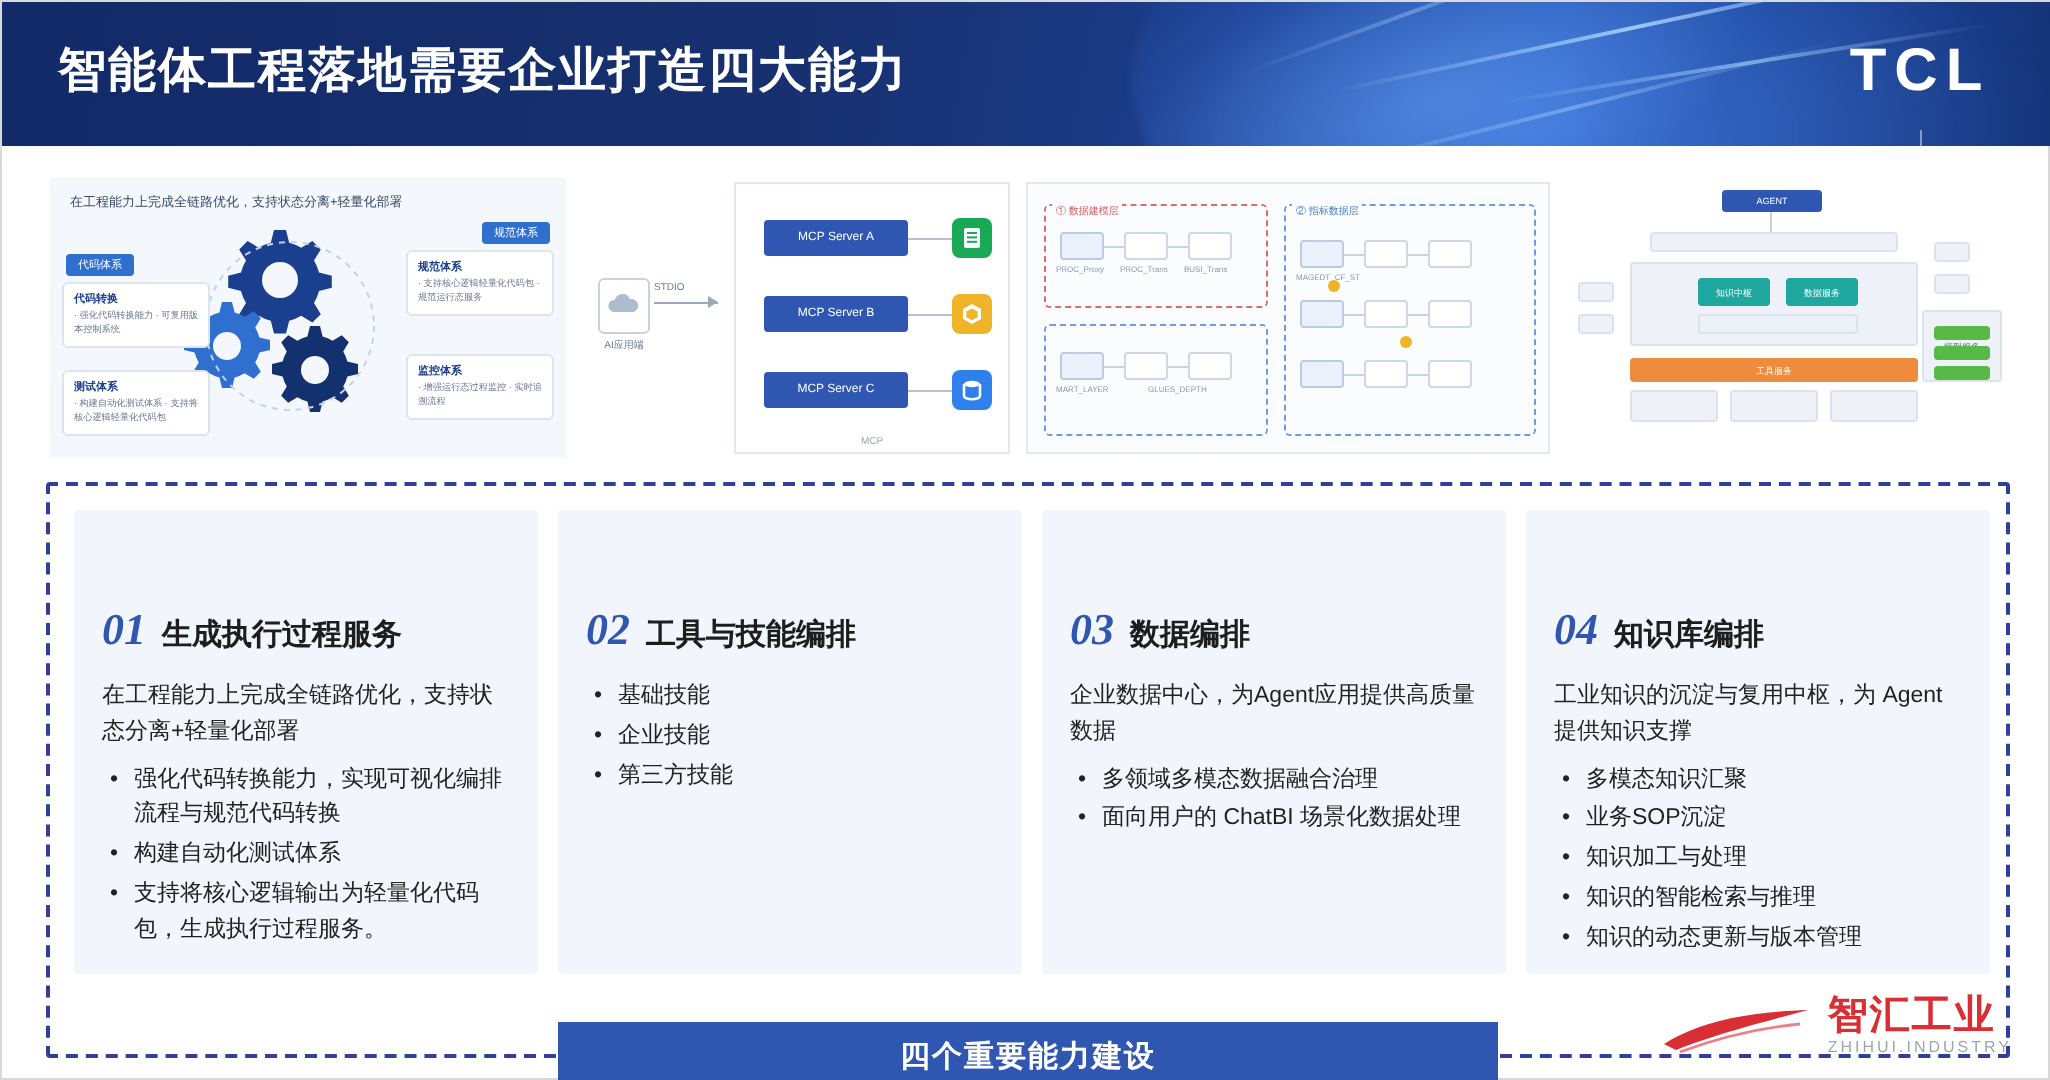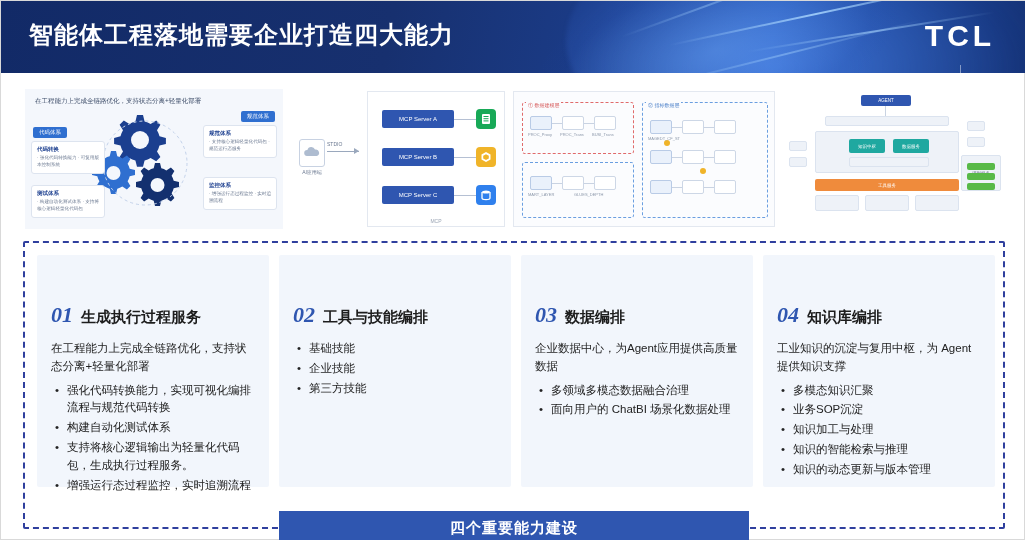--- a/index.html
+++ b/index.html
@@ -450,21 +450,20 @@
       <div class="card">
         <div class="card-head">
           <span class="card-num">01</span>
           <span class="card-title">生成执行过程服务</span>
         </div>
         <div class="card-lead">在工程能力上完成全链路优化，支持状态分离+轻量化部署</div>
         <ul class="card-list">
           <li>强化代码转换能力，实现可视化编排流程与规范代码转换</li>
           <li>构建自动化测试体系</li>
           <li>支持将核心逻辑输出为轻量化代码包，生成执行过程服务。</li>
-          <li>增强运行态过程监控，实时追溯流程</li>
         </ul>
       </div>
 
       <div class="card">
         <div class="card-head">
           <span class="card-num">02</span>
           <span class="card-title">工具与技能编排</span>
         </div>
         <ul class="card-list">
           <li>基础技能</li>
@@ -498,14 +497,26 @@
           <li>知识的智能检索与推理</li>
           <li>知识的动态更新与版本管理</li>
         </ul>
       </div>
 
     </div>
 
     <div class="banner">四个重要能力建设</div>
   </div>
 
+  <div class="watermark">
+    <span class="wm-swoosh">
+      <svg width="78" height="26" viewBox="0 0 78 26">
+        <path d="M2 20 C18 10, 40 4, 74 3 C52 9, 28 15, 8 23 Z" fill="#d6232a"></path>
+        <path d="M10 24 C26 18, 48 12, 70 10" fill="none" stroke="#d6232a" stroke-width="1.4" opacity=".6"></path>
+      </svg>
+    </span>
+    <span class="wm-text">
+      <span class="wm-cn">智汇工业</span>
+      <span class="wm-en">ZHIHUI.INDUSTRY</span>
+    </span>
+  </div>
 
 </div>
 
 </body></html>

